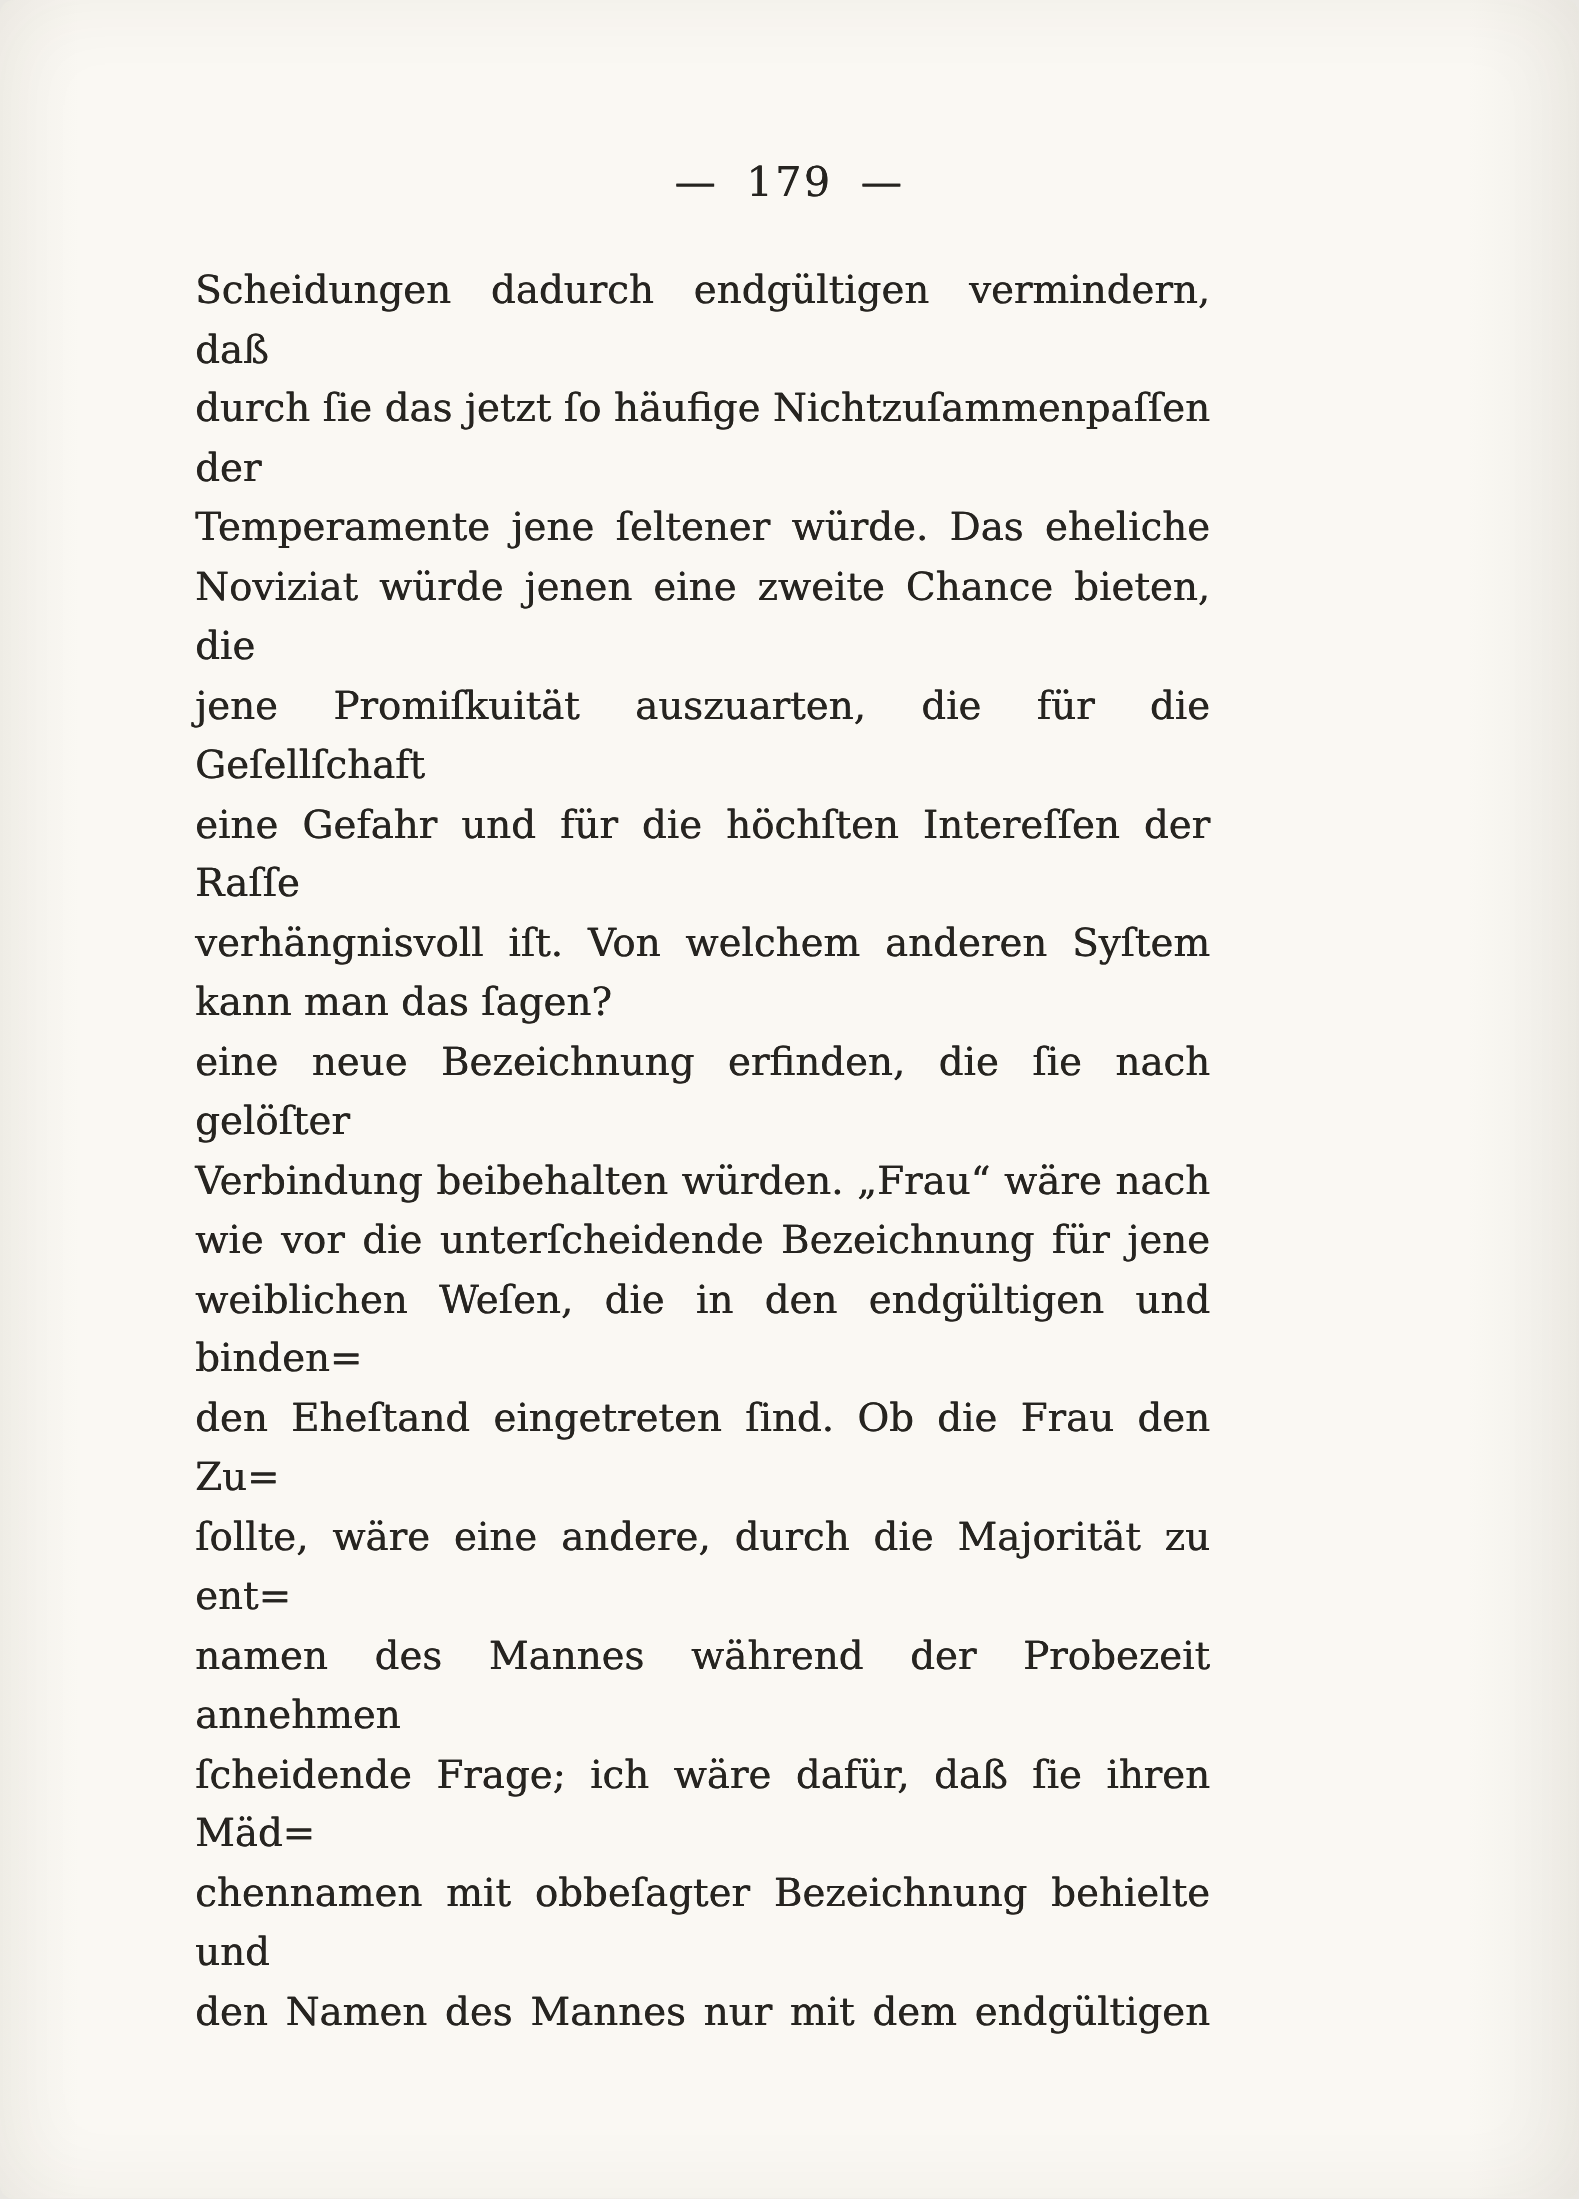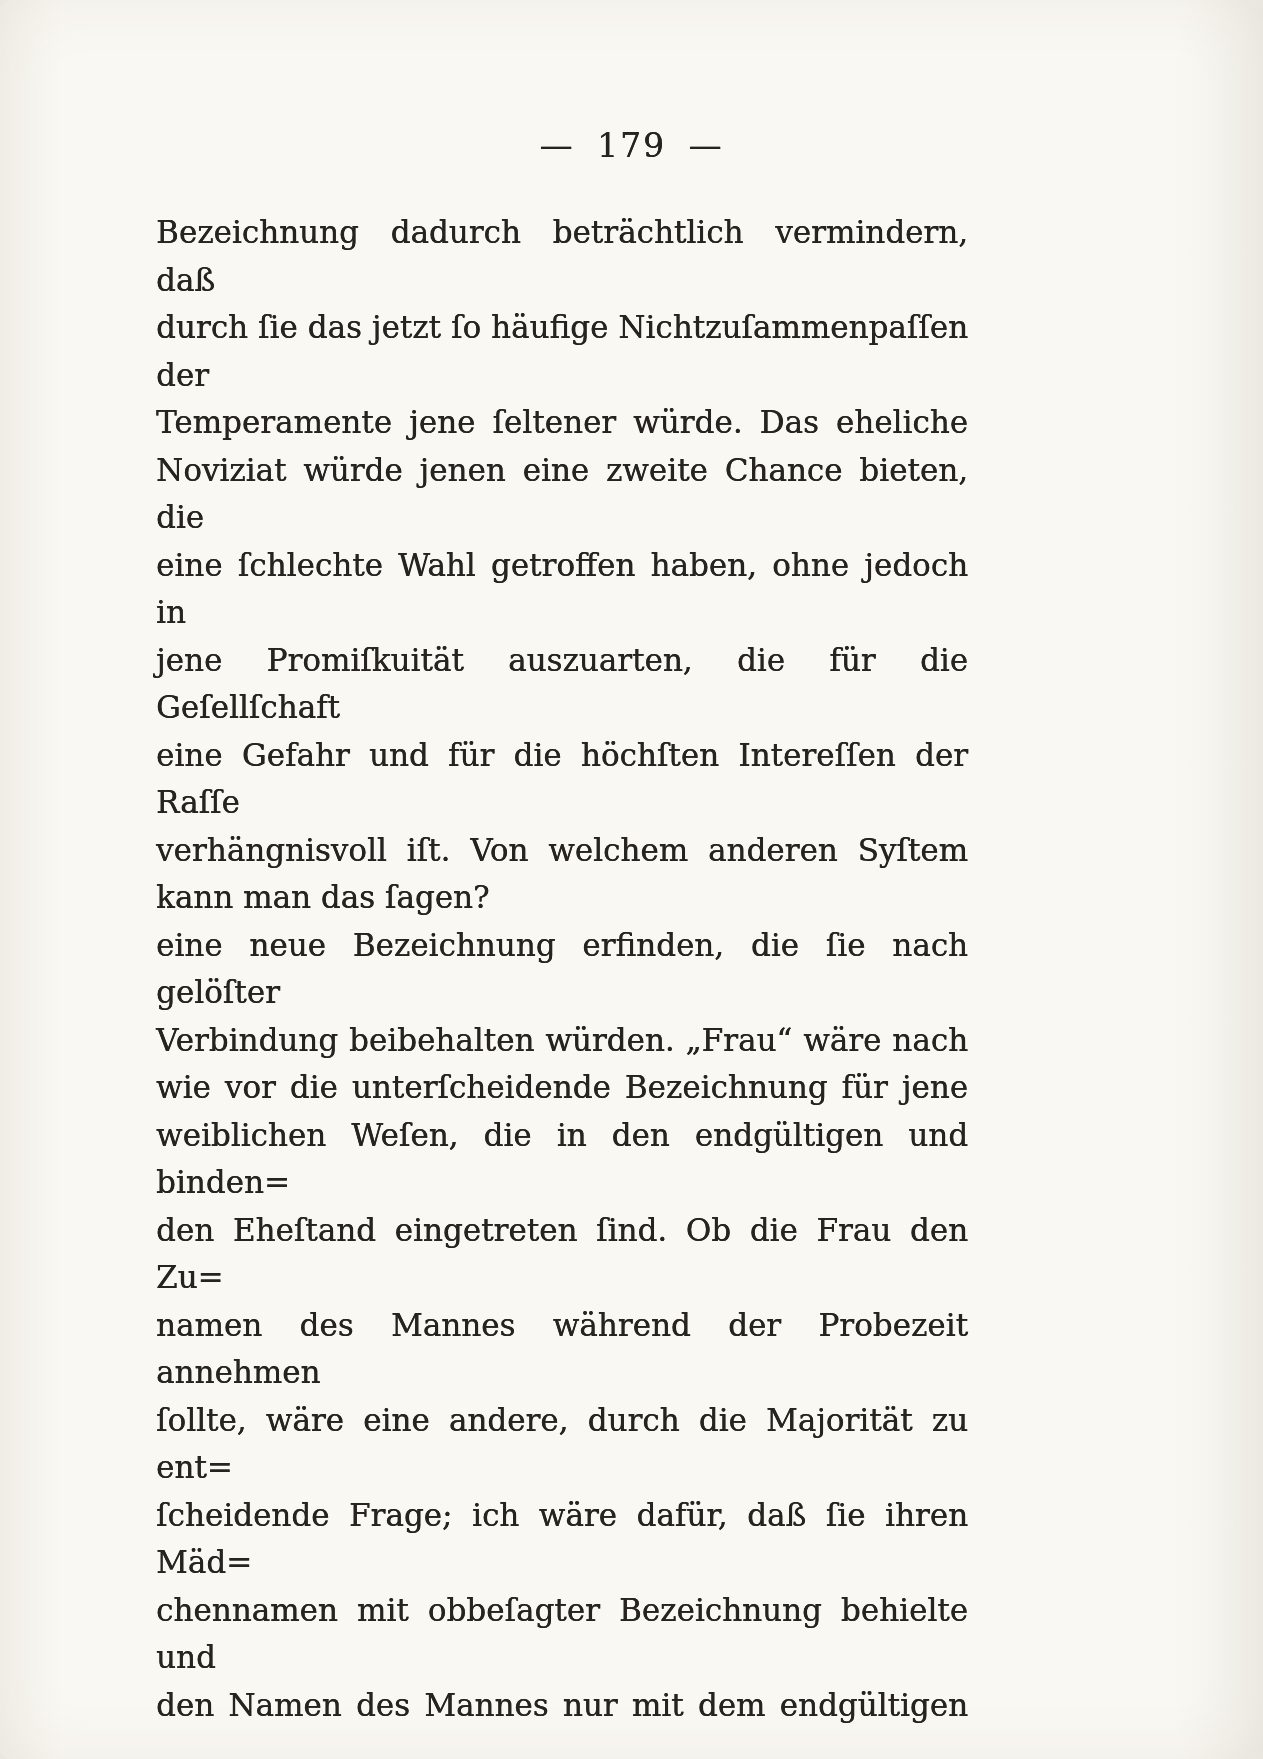--- a/index.html
+++ b/index.html
@@ -56,37 +56,36 @@
 <body>
 
 <div class="scan-page">
 
   <div class="page-header">
     <span>— 179 —</span>
   </div>
 
   <div class="text-block" id="paragraphs">
       <div class="paragraph">
-        <div class="line">Bezeichnung dadurch beträchtlich vermindern, daß</div>
+        <div class="line">Scheidungen dadurch endgültigen vermindern, daß</div>
         <div class="line">durch ſie das jetzt ſo häufige Nichtzuſammenpaſſen der</div>
         <div class="line">Temperamente jene ſeltener würde. Das eheliche</div>
         <div class="line">Noviziat würde jenen eine zweite Chance bieten, die</div>
-        <div class="line">eine ſchlechte Wahl getroffen haben, ohne jedoch in</div>
         <div class="line">jene Promiſkuität auszuarten, die für die Geſellſchaft</div>
         <div class="line">eine Gefahr und für die höchſten Intereſſen der Raſſe</div>
         <div class="line">verhängnisvoll iſt.  Von welchem anderen Syſtem</div>
         <div class="line short">kann man das ſagen?</div>
       </div>
       <div class="paragraph">
         <div class="line">eine neue Bezeichnung erfinden, die ſie nach gelöſter</div>
         <div class="line">Verbindung beibehalten würden.  „Frau“ wäre nach</div>
         <div class="line">wie vor die unterſcheidende Bezeichnung für jene</div>
         <div class="line">weiblichen Weſen, die in den endgültigen und binden=</div>
         <div class="line">den Eheſtand eingetreten ſind.  Ob die Frau den Zu=</div>
+        <div class="line">ſollte, wäre eine andere, durch die Majorität zu ent=</div>
         <div class="line">namen des Mannes während der Probezeit annehmen</div>
-        <div class="line">ſollte, wäre eine andere, durch die Majorität zu ent=</div>
         <div class="line">ſcheidende Frage; ich wäre dafür, daß ſie ihren Mäd=</div>
         <div class="line">chennamen mit obbeſagter Bezeichnung behielte und</div>
         <div class="line">den Namen des Mannes nur mit dem endgültigen</div>
       </div>
     </div>
 
 </div>
 
 </body></html>

